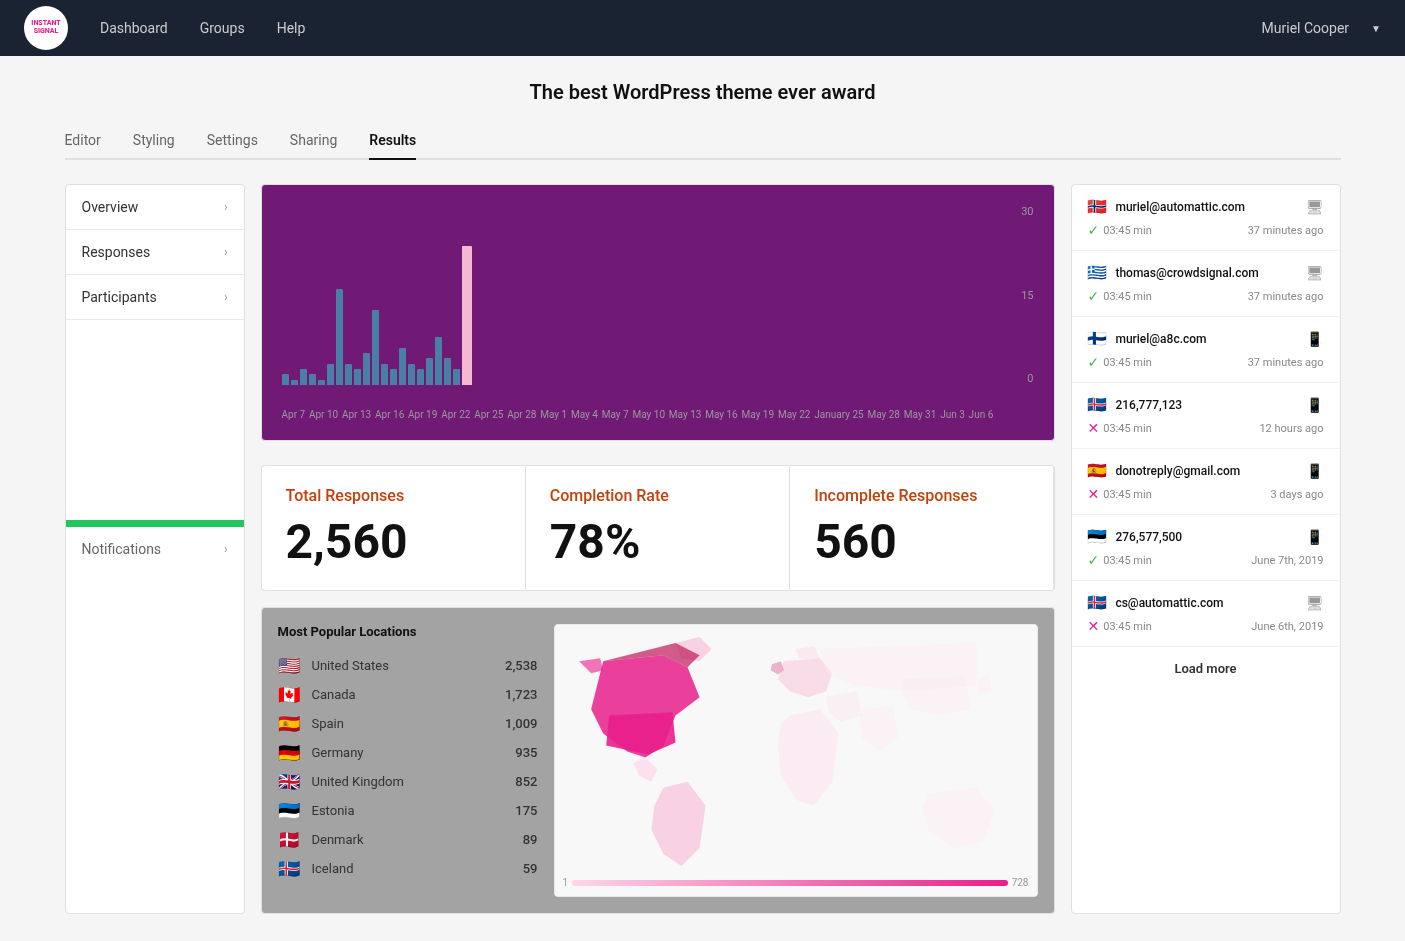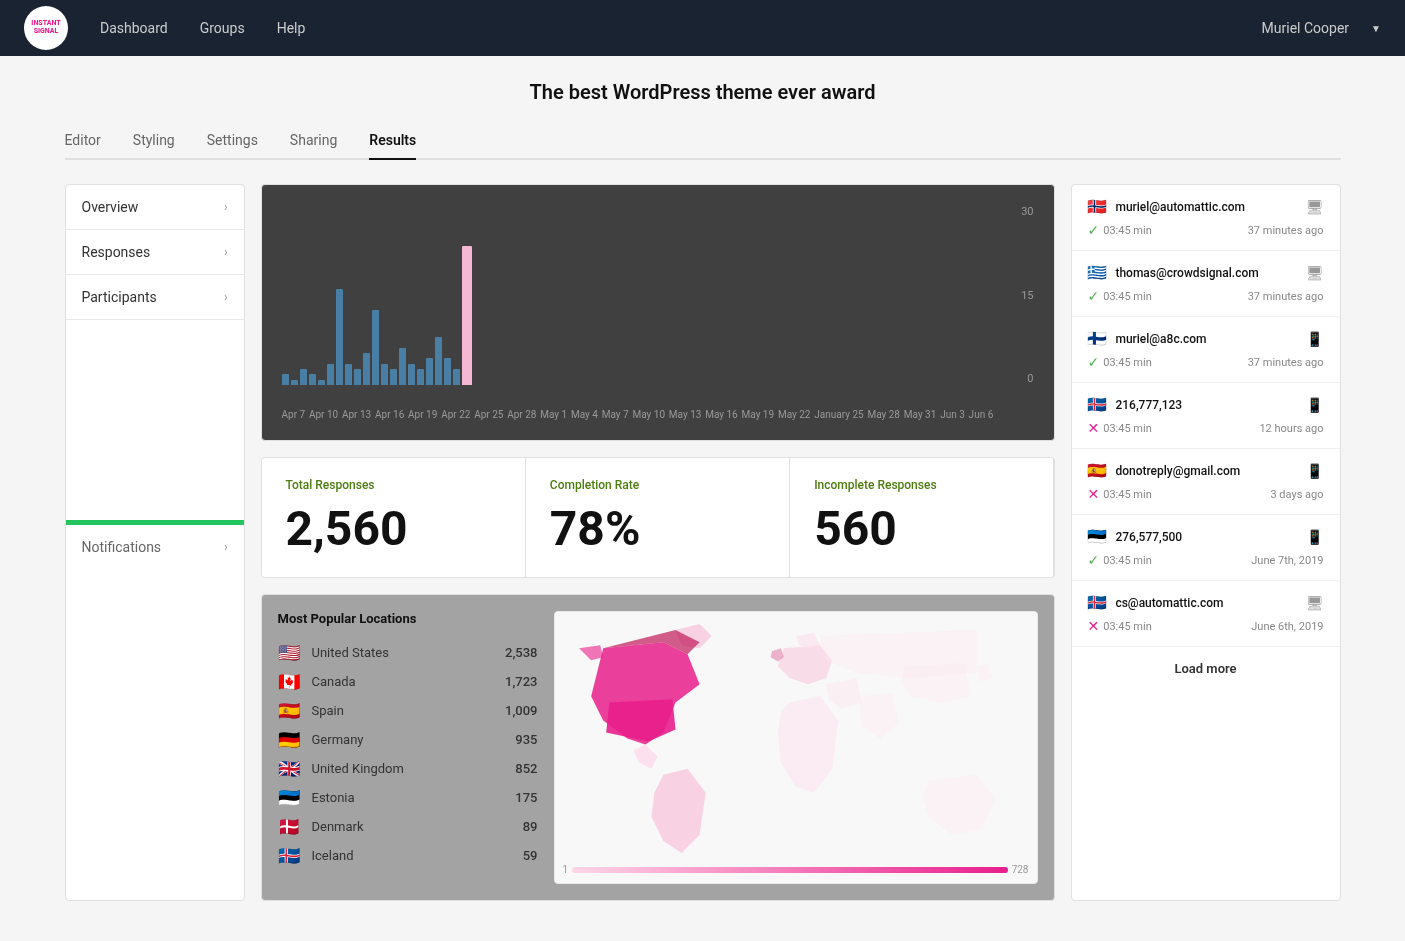--- a/index.html
+++ b/index.html
@@ -50,37 +50,37 @@
       display: flex; align-items: center; justify-content: space-between;
       padding: 14px 16px;
       border-bottom: 1px solid #e8e8e8;
       cursor: pointer;
       font-size: 14px; color: #333;
     }
     .sidebar-item:last-child { border-bottom: none; }
     .sidebar-chevron { color: #999; font-size: 12px; }
     .sidebar-notifications {
       margin-top: auto;
-      border-top: 5px solid #22c55e;
+      border-top: 7px solid #22c55e;
       color: #666;
     }
 
     
     .center-panel {
       flex: 1;
       min-width: 0;
     }
 
     
     .chart-card {
-      background: #404040;
+      background: #701a75;
       border: 1px solid #e0e0e0;
       border-radius: 4px;
       padding: 20px;
-      margin-bottom: 16px;
+      margin-bottom: 24px;
     }
 
     
     .bar-chart-wrapper {
       position: relative;
       height: 200px;
       display: flex;
       align-items: flex-end;
       gap: 0;
       padding-bottom: 20px;
@@ -130,21 +130,21 @@
       margin-bottom: 16px;
       border: 1px solid #e0e0e0;
       border-radius: 4px;
       overflow: hidden;
     }
     .stat-card {
       flex: 1;
       background: #fff;
       padding: 20px 24px;
     }
-    .stat-label { font-size: 12px; color: #4d7c0f; margin-bottom: 8px; font-weight: 500; }
+    .stat-label { font-size: 16px; color: #c2410c; margin-bottom: 8px; font-weight: 500; }
     .stat-value { font-size: 48px; font-weight: 700; color: #111; }
 
     
     .locations-row {
       display: flex;
       gap: 16px;
       background: #a3a3a3;
       border: 1px solid #e0e0e0;
       border-radius: 4px;
       padding: 16px;

